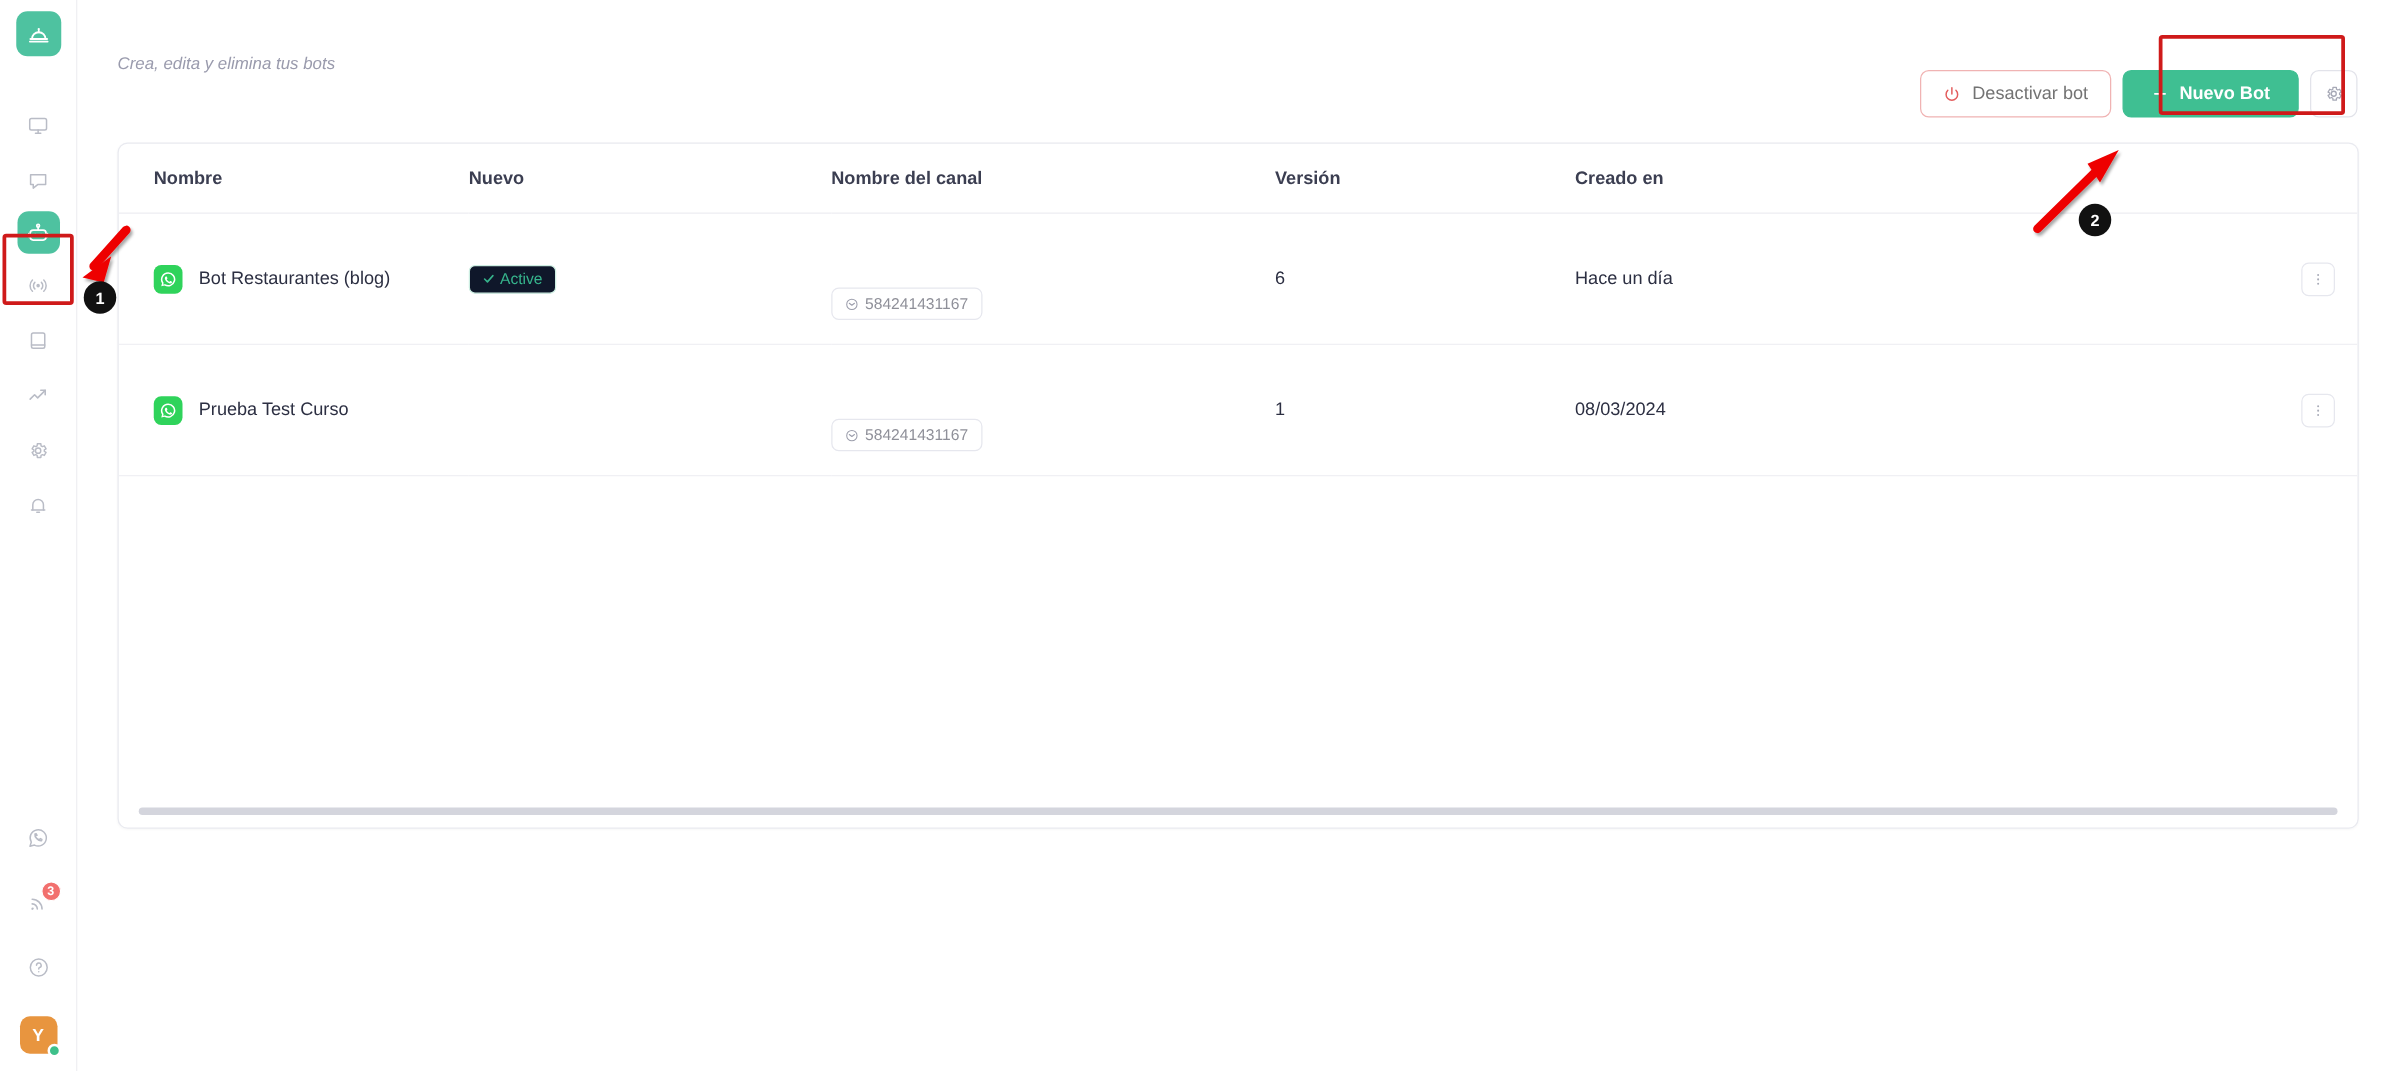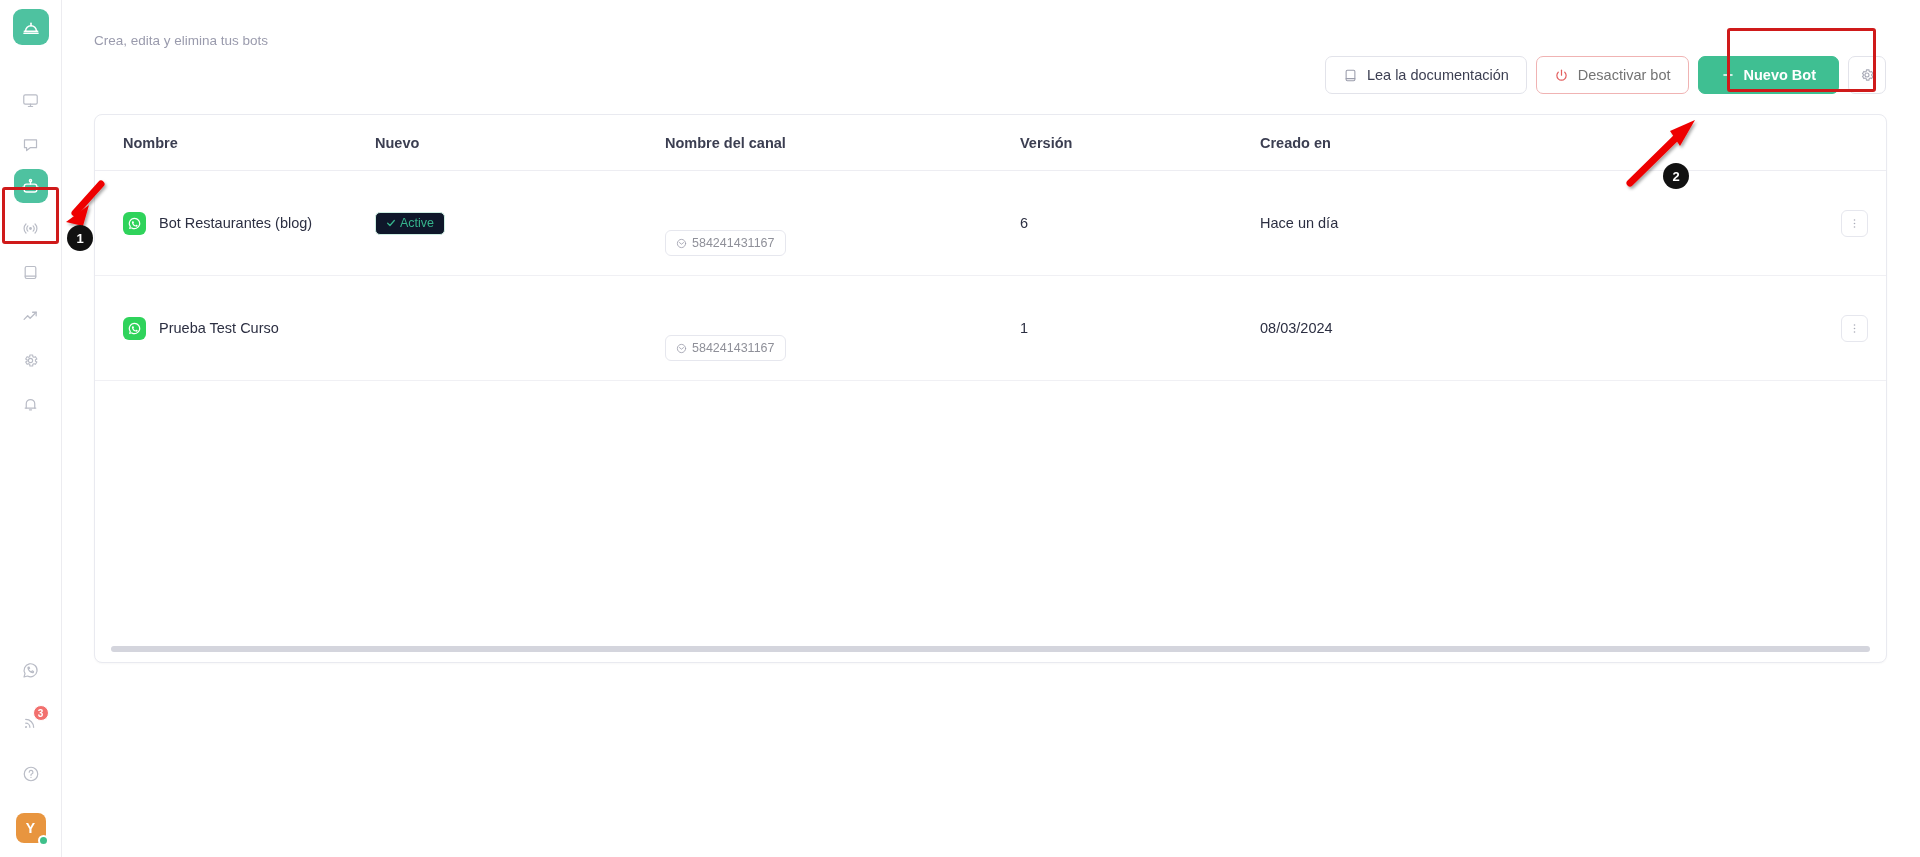--- a/index.html
+++ b/index.html
@@ -105,21 +105,22 @@
   .page-title {
     font-size: 27px;
     font-weight: bold;
     color: #171725;
     letter-spacing: -0.3px;
     line-height: 32px;
   }
   .page-subtitle {
     font-size: 13.5px;
     color: #9a9bad;
-    margin-top: 5px;
+    margin-top: 15px;
+    font-style: italic;
   }
 
   .header-actions {
     position: absolute;
     right: 0; top: 28px;
     display: flex;
     align-items: center;
     gap: 9px;
   }
   .btn {
@@ -391,27 +392,20 @@
 
   </nav>
 
   <div id="main">
 
     <div class="page-header">
       <div class="page-subtitle">Crea, edita y elimina tus bots</div>
 
       <div class="header-actions">
 
-        <button class="btn">
-          <svg width="15" height="15" viewBox="0 0 24 24" fill="none" stroke="#9b9dac" stroke-width="1.7" stroke-linecap="round" stroke-linejoin="round">
-            <rect x="5" y="3.5" width="14" height="17" rx="2"></rect>
-            <path d="M5 17h14"></path>
-          </svg>
-          <span>Lea la documentación</span>
-        </button>
 
         <button class="btn btn-danger">
           <svg width="15" height="15" viewBox="0 0 24 24" fill="none" stroke="#e35d5d" stroke-width="1.9" stroke-linecap="round" stroke-linejoin="round">
             <path d="M12 3.5v8"></path>
             <path d="M6.8 6.8a7.4 7.4 0 1 0 10.4 0"></path>
           </svg>
           <span>Desactivar bot</span>
         </button>
 
         <button class="btn btn-primary">

